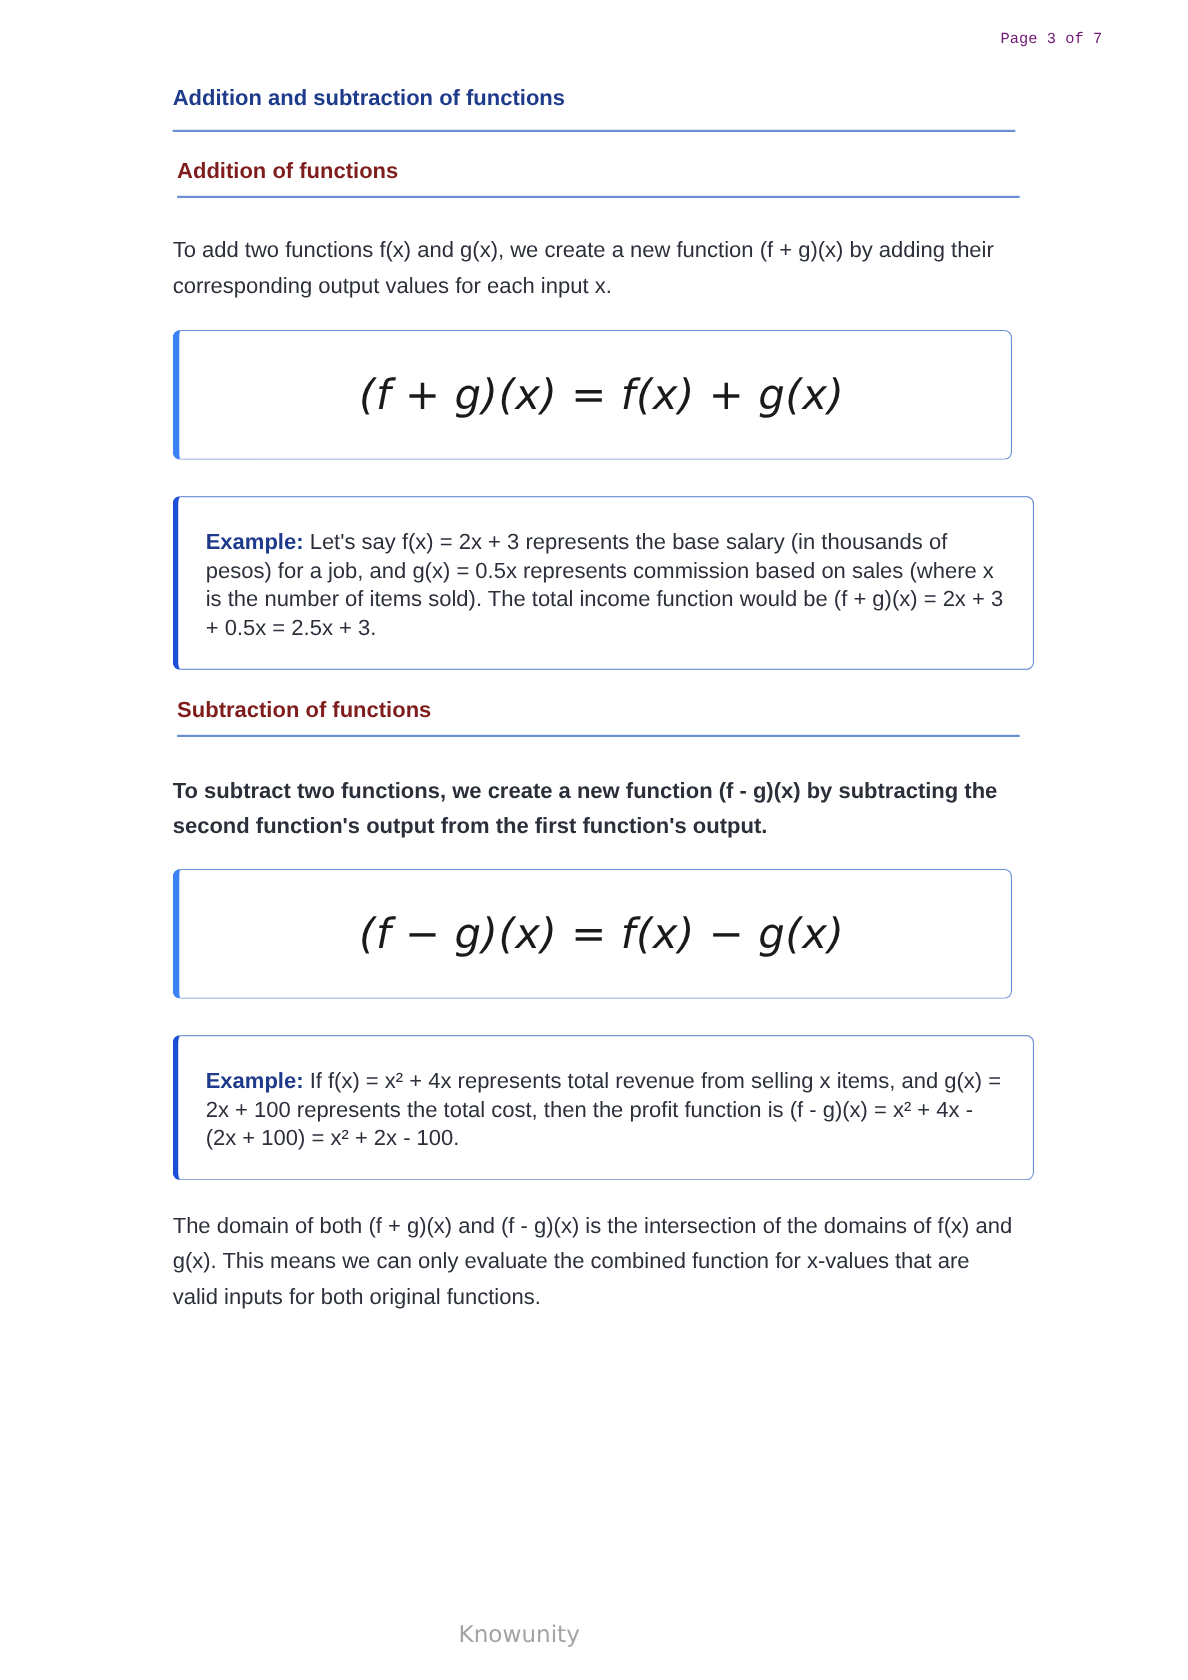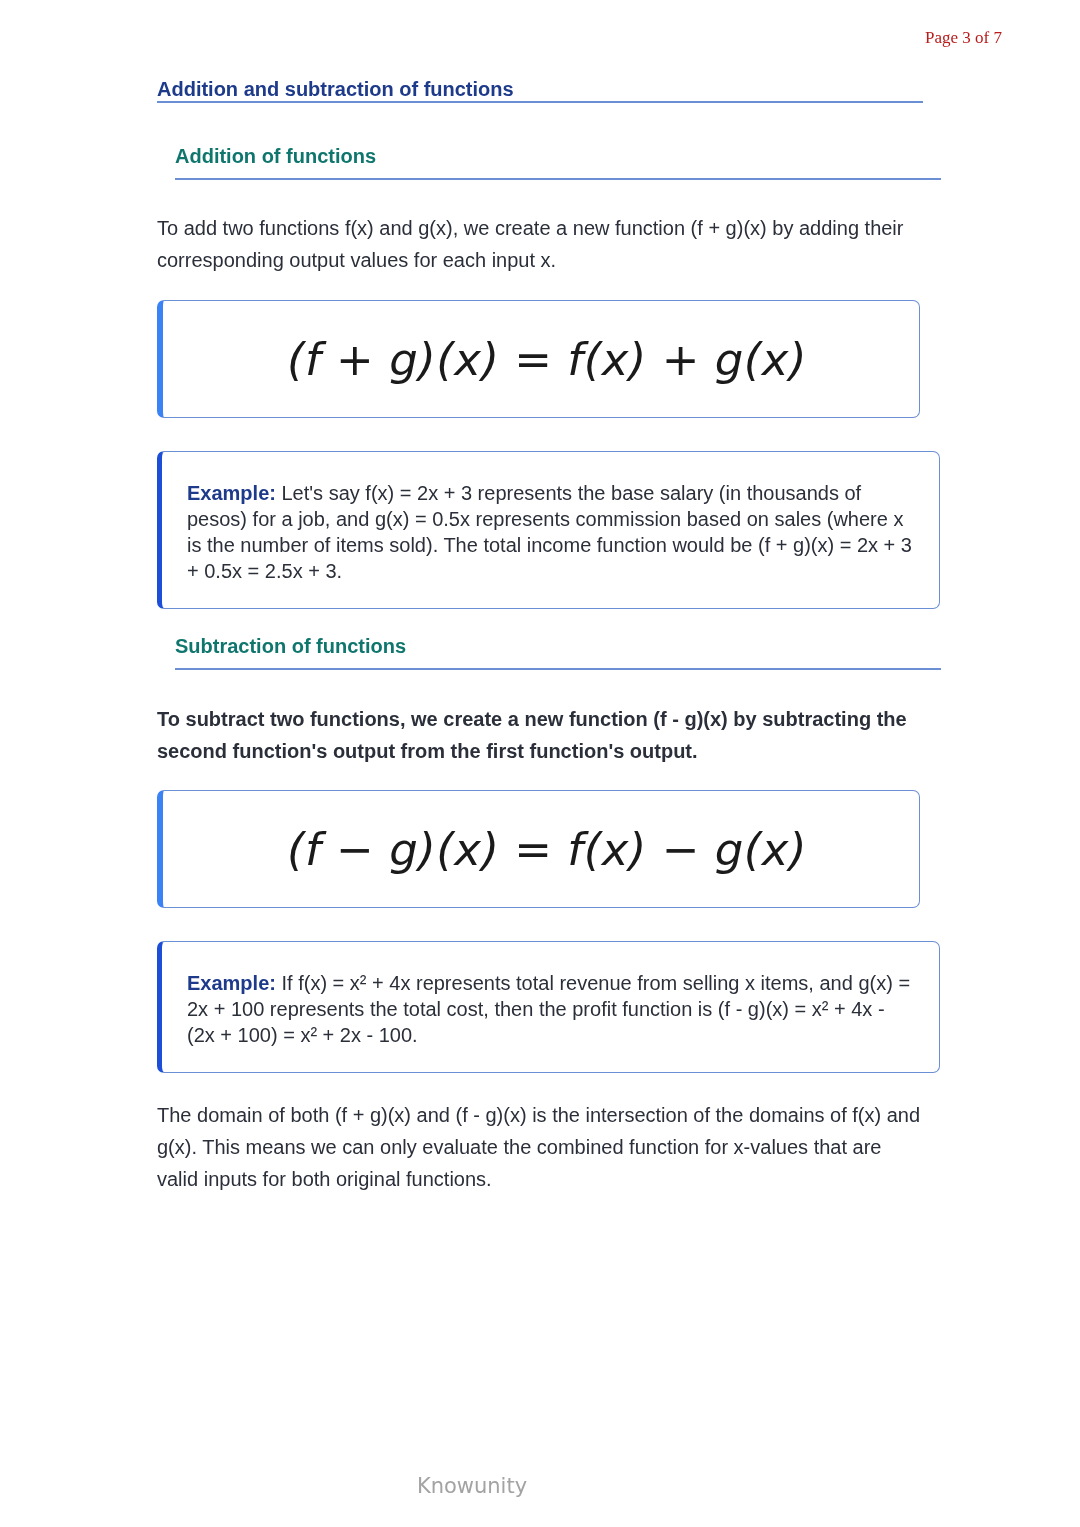--- a/index.html
+++ b/index.html
@@ -12,48 +12,48 @@
       height: 1527px;
       position: relative;
       overflow: hidden;
       font-family: "Liberation Sans", sans-serif;
       color: #1f2433;
     }
     .page-number {
       position: absolute;
       top: 28px;
       right: 78px;
-      font-family: Liberation Serif, serif;
-      font-size: 17px;
-      color: #b91c1c;
+      font-family: Liberation Mono, monospace;
+      font-size: 14px;
+      color: #701a75;
     }
     .content {
       position: absolute;
       left: 157px;
       top: 0;
       width: 766px;
     }
     .h-main {
       position: absolute;
       top: 78px;
       left: 0;
       width: 766px;
       font-size: 20px;
       font-weight: bold;
       color: #1e3a8a;
-      padding-bottom: 0;
+      padding-bottom: 17px;
       border-bottom: 2px solid #6b8fd4;
     }
     .h-sub {
       position: absolute;
-      left: 18px;
+      left: 4px;
       width: 766px;
       font-size: 20px;
       font-weight: bold;
-      color: #0f766e;
+      color: #7f1d1d;
       padding-bottom: 10px;
       border-bottom: 2px solid #6b8fd4;
     }
     .para {
       position: absolute;
       left: 0;
       width: 766px;
       font-size: 20px;
       line-height: 32px;
       color: #2b2f3a;
@@ -66,21 +66,21 @@
       border: 1.5px solid #6b8fd4;
       border-left: 6px solid #3b82f6;
       border-radius: 7px;
       display: flex;
       align-items: center;
       justify-content: center;
       background: #ffffff;
     }
     .formula {
       font-family: "DejaVu Sans", sans-serif;
-      font-size: 45px;
+      font-size: 38px;
       color: #1a1a1a;
       letter-spacing: 0.5px;
       margin-left: 12px;
     }
     .formula i { font-style: italic; }
     .example-box {
       position: absolute;
       left: 0;
       width: 728px;
       border: 1.5px solid #6b8fd4;

